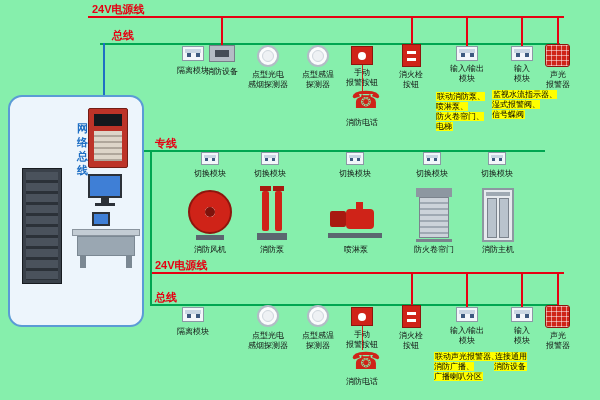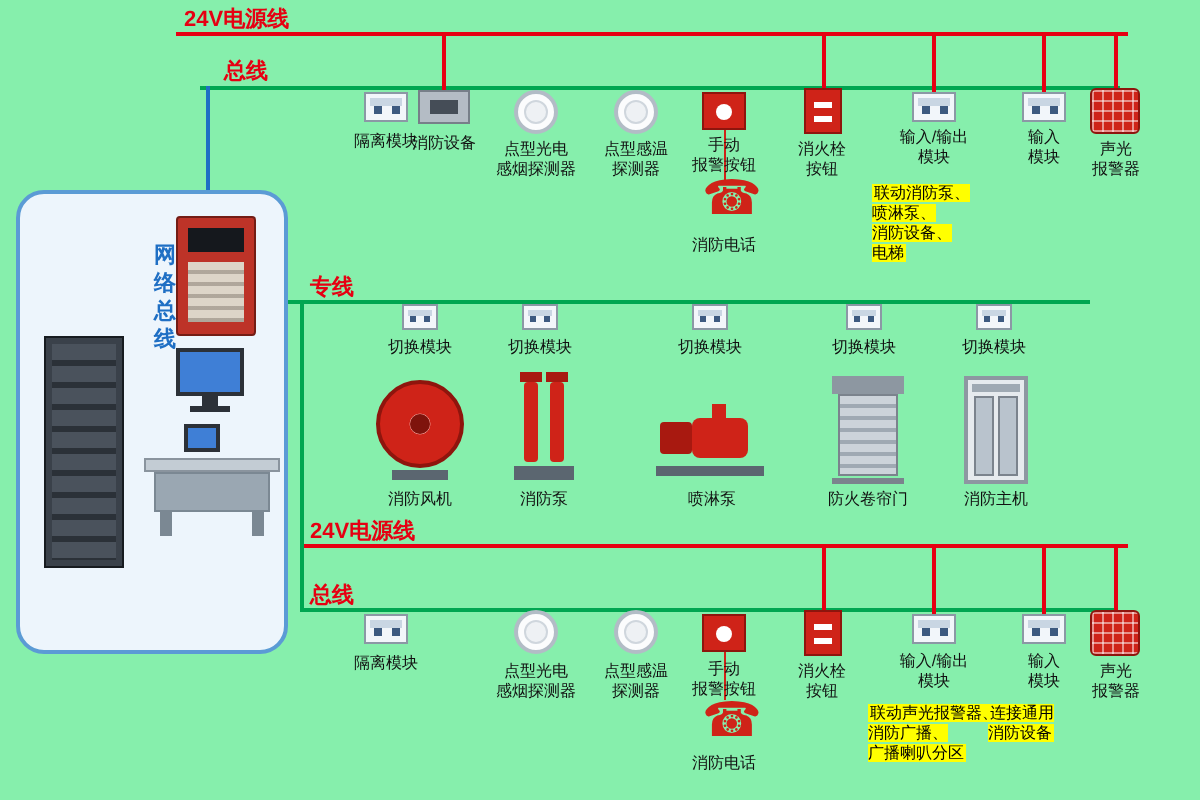--- a/index.html
+++ b/index.html
@@ -98,26 +98,29 @@
 
   <div class="redbox hydrant" style="left:402px;top:44px;width:19px;height:23px"></div>
   <div class="lbl" style="left:389px;top:70px;width:44px">消火栓
 按钮</div>
 
   <div class="module" style="left:456px;top:46px;width:22px;height:15px"></div>
   <div class="lbl" style="left:440px;top:64px;width:54px">输入/输出
 模块</div>
   <div class="note" style="left:436px;top:92px;width:76px"><span>联动消防泵、
 喷淋泵、
-消防设备、
+防火卷帘门、
 电梯</span></div>
 
   <div class="module" style="left:511px;top:46px;width:22px;height:15px"></div>
   <div class="lbl" style="left:500px;top:64px;width:44px">输入
 模块</div>
+  <div class="note" style="left:492px;top:90px;width:80px"><span>监视水流指示器、
+湿式报警阀、
+信号蝶阀</span></div>
 
   <div class="sounder" style="left:545px;top:44px;width:25px;height:23px"></div>
   <div class="lbl" style="left:536px;top:70px;width:44px">声光
 报警器</div>
 
   <div class="lbl-line" style="left:155px;top:136px">专线</div>
   <div class="hl green" style="left:143px;top:150px;width:402px"></div>
   <div class="vl green" style="left:150px;top:150px;height:156px"></div>
 
   <div class="module sm" style="left:201px;top:152px;width:18px;height:13px"></div>

